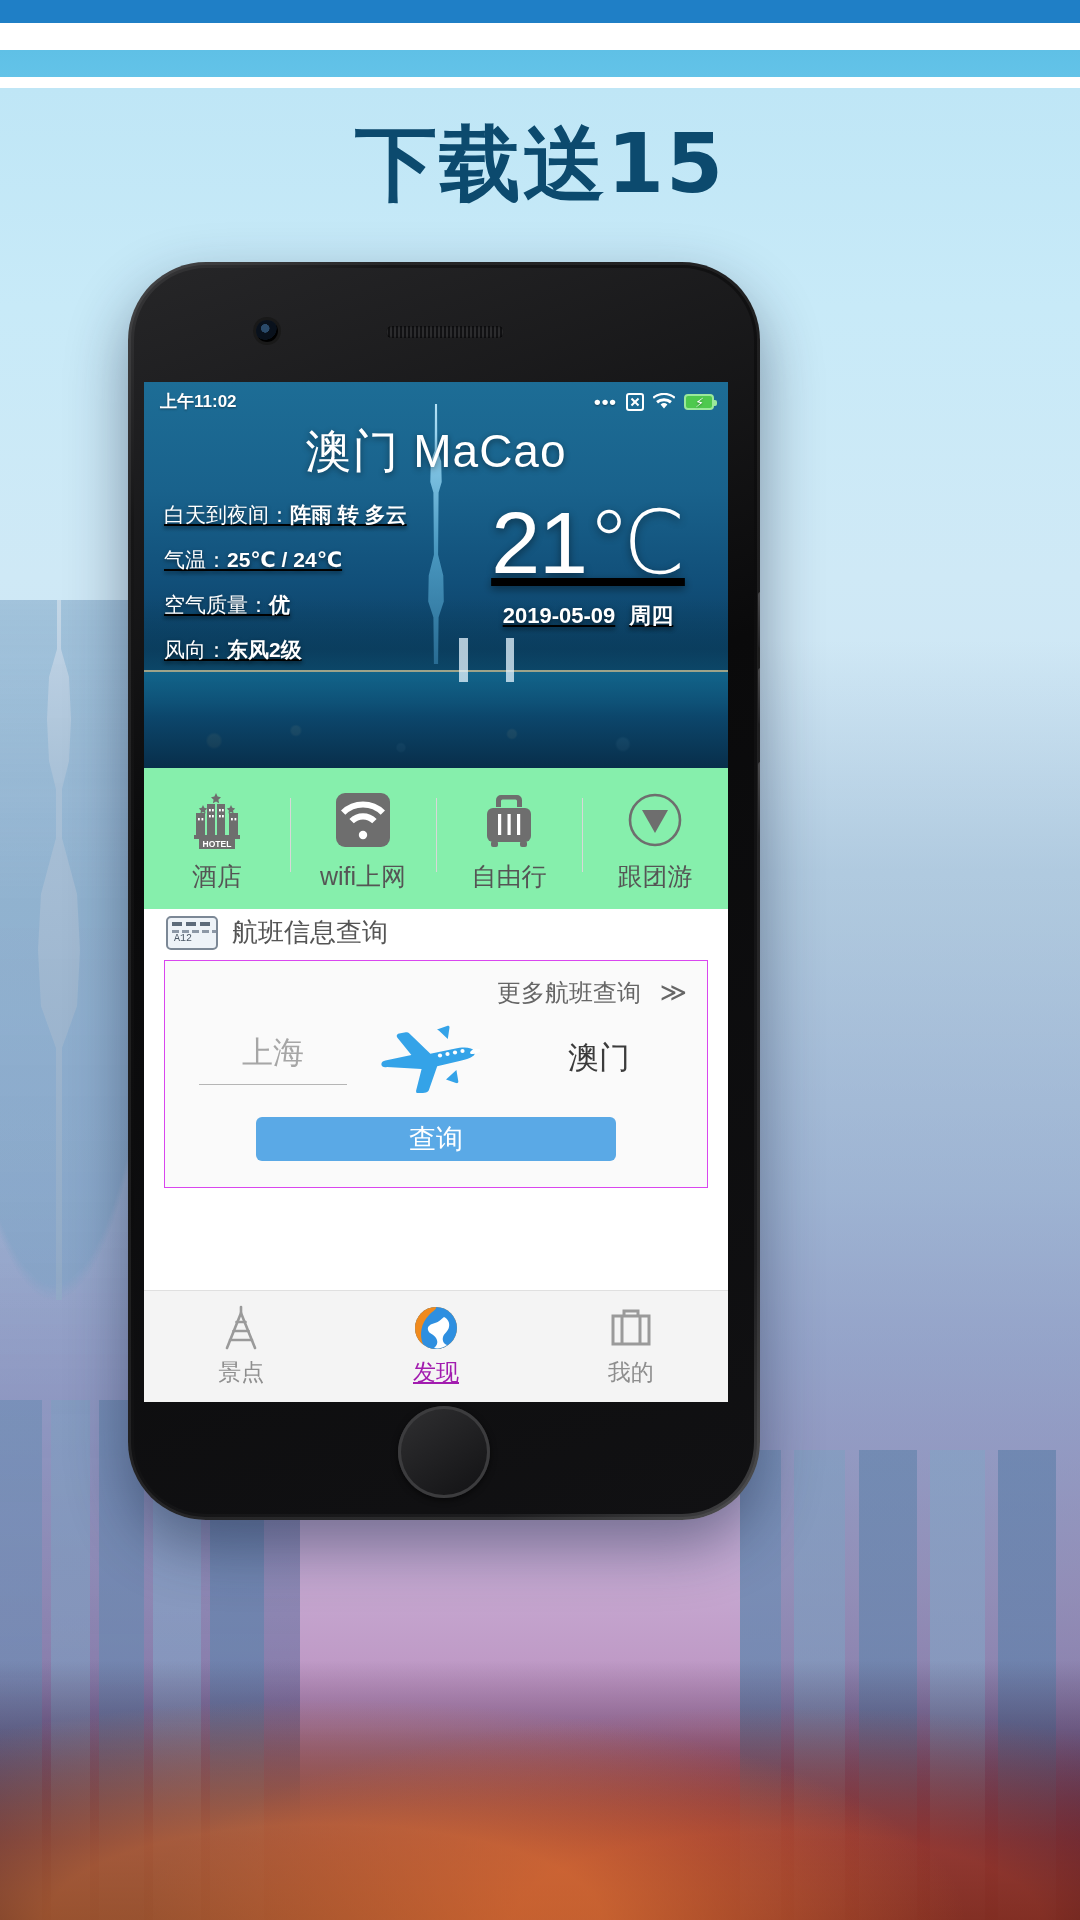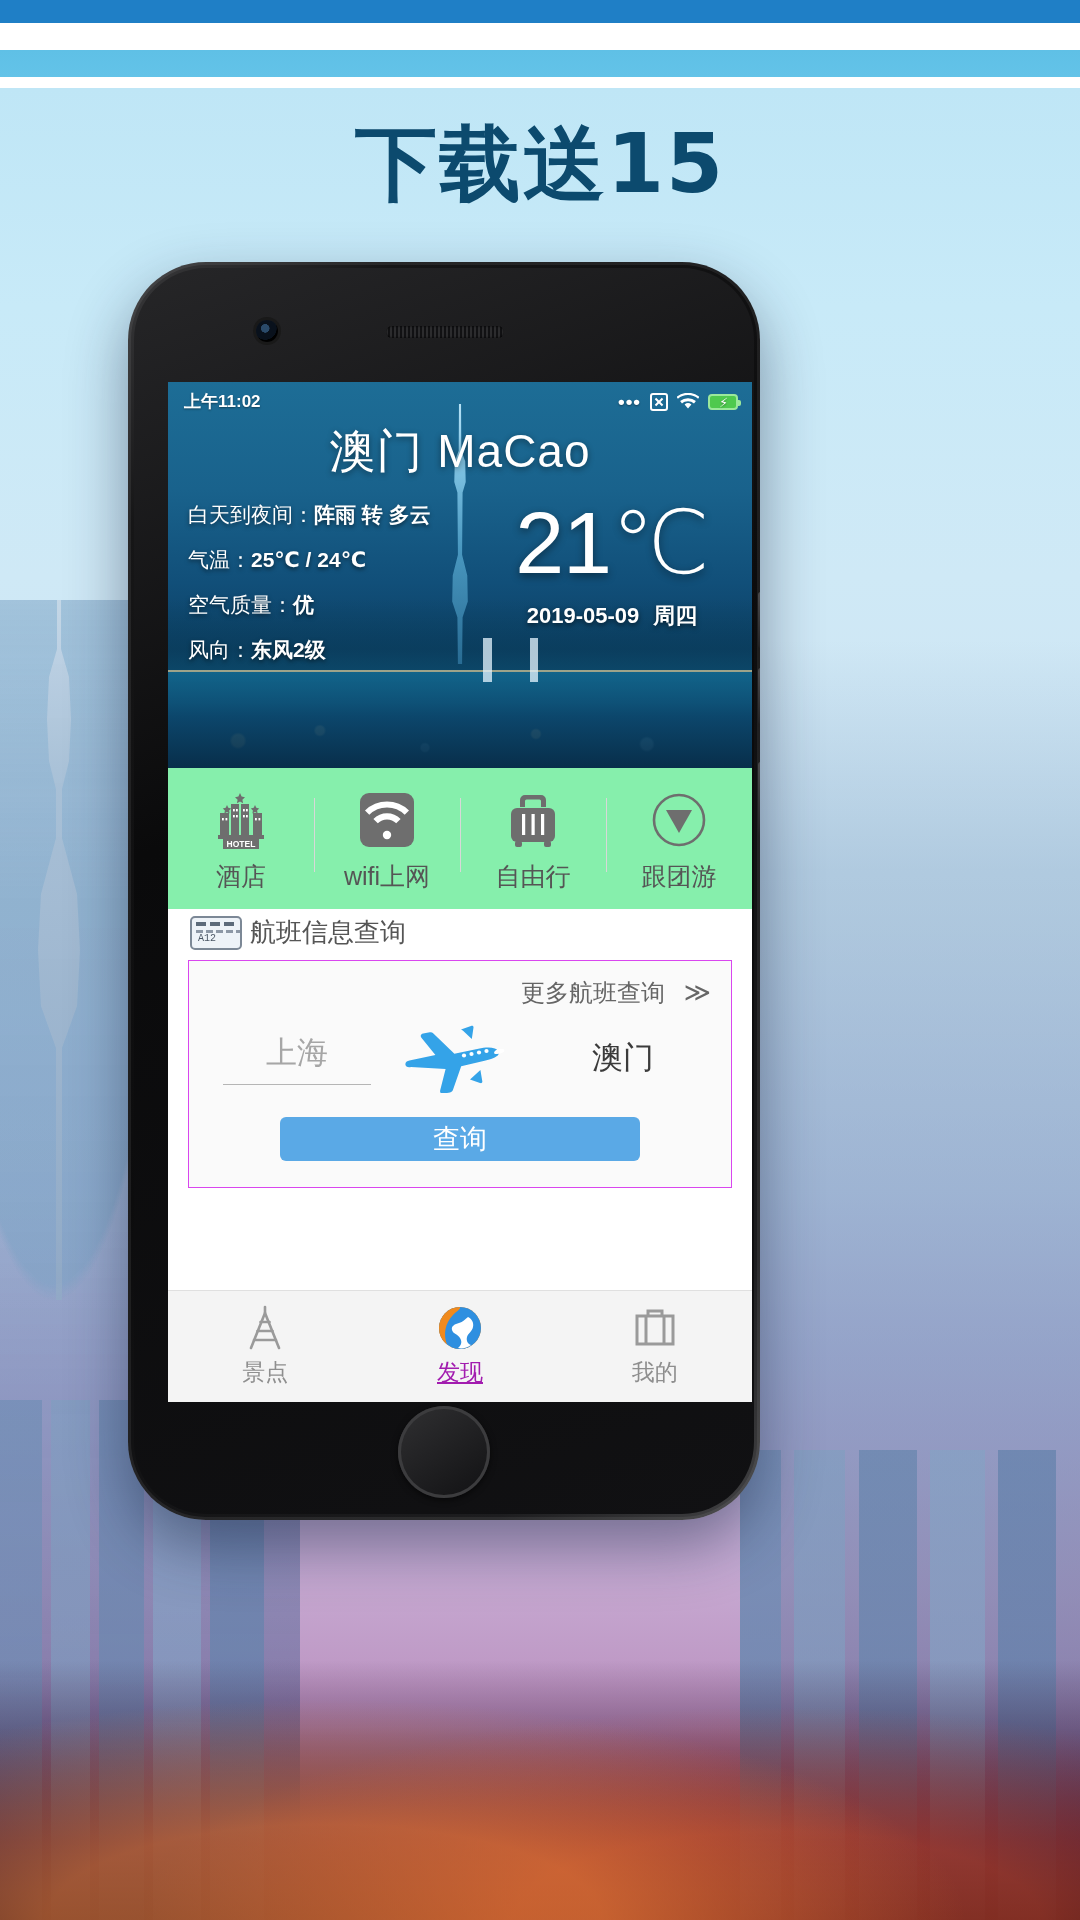--- a/index.html
+++ b/index.html
@@ -93,21 +93,21 @@
     box-shadow:0 26px 60px rgba(20,30,60,.45), inset 0 0 0 3px rgba(255,255,255,.07);
     overflow:hidden;
   }
   #phone .innerbez{
     position:absolute; inset:6px; border-radius:72px;
     background:linear-gradient(160deg,#262628 0%,#0a0a0b 40%,#111113 100%);
   }
   .btn-side{ position:absolute; right:-4px; width:6px; border-radius:3px;
     background:linear-gradient(180deg,#4a4a4c,#232325); }
   #screen{
-    position:absolute; left:40px; top:120px; width:584px; height:1020px;
+    position:absolute; left:16px; top:120px; width:584px; height:1020px;
     background:#fff; overflow:hidden;
   }
   #cam{ position:absolute; left:128px; top:58px; width:22px; height:22px; border-radius:50%;
     background:radial-gradient(circle at 42% 38%, #2a4a6a 0 22%, #09111c 24% 60%, #000 62%);
     box-shadow:0 0 0 3px #191919; }
   #speaker{ position:absolute; left:258px; top:64px; width:118px; height:12px; border-radius:6px;
     background:repeating-linear-gradient(90deg,#2c2c2e 0 2px,#111113 2px 4px);
     box-shadow:inset 0 0 2px #000; }
   #homebtn{ position:absolute; left:50%; transform:translateX(-50%); bottom:22px;
     width:92px; height:92px; border-radius:50%;
@@ -156,42 +156,42 @@
   .sb-x:before{ transform:rotate(45deg); } .sb-x:after{ transform:rotate(-45deg); }
   .sb-batt{ width:30px; height:16px; border:2px solid #9be89b; border-radius:4px; position:relative;
     background:#4ec94e; }
   .sb-batt:after{ content:""; position:absolute; right:-5px; top:4px; width:3px; height:6px;
     background:#9be89b; border-radius:0 2px 2px 0; }
   .sb-bolt{ position:absolute; left:9px; top:0px; color:#fff; font-size:13px; line-height:13px; }
 
   #cityTitle{ position:relative; z-index:4; text-align:center; color:#fff;
     font-size:46px; font-weight:400; letter-spacing:1px; margin-top:8px;
     text-shadow:0 2px 6px rgba(0,0,0,.45); }
-  #wxWrap{ position:relative; z-index:4; display:flex; padding:18px 0 0 20px; }
+  #wxWrap{ position:relative; z-index:4; display:flex; padding:18px 0 0 20px;text-decoration:underline; }
   #wxLeft{ width:300px; }
   .wx-line{ color:#fff; font-size:21px; font-weight:bold; margin-bottom:17px;
     text-shadow:0 2px 4px rgba(0,0,0,.55); white-space:nowrap; }
   .wx-line .lbl{ font-weight:normal; }
   #wxRight{ flex:1; text-align:center; padding-right:16px; }
   #bigTemp{ color:#fff; font-size:88px; font-weight:300; line-height:.95;
     text-shadow:0 3px 8px rgba(0,0,0,.45); letter-spacing:-1px; }
   #bigDate{ color:#fff; font-size:22px; font-weight:bold; margin-top:16px;
     text-shadow:0 2px 5px rgba(0,0,0,.6); }
   #bigDate .wk{ margin-left:14px; }
 
   
   #quickRow{ display:flex; background:#86efac; padding:22px 0 16px; }
   .quick{ flex:1; text-align:center; position:relative; }
   .quick + .quick:before{ content:""; position:absolute; left:0; top:8px;
     width:1px; height:74px; background:#d8d8d8; }
   .qico{ height:60px; display:flex; align-items:center; justify-content:center; }
   .qlabel{ margin-top:10px; font-size:25px; color:#555; }
 
   
-  #flightHead{ display:flex; align-items:center; gap:8px; padding:6px 0 10px 22px; background:#fff; }
+  #flightHead{ display:flex; align-items:center; gap:14px; padding:6px 0 10px 22px; background:#fff; }
   #boardIcon{ width:52px; height:34px; border:2px solid #7c8896; border-radius:5px;
     background:#eef3f8; position:relative; overflow:hidden; }
   #boardIcon .r1{ position:absolute; left:4px; top:4px; width:40px; height:4px;
     background:repeating-linear-gradient(90deg,#5d6b7a 0 10px,transparent 10px 14px); }
   #boardIcon .r2{ position:absolute; left:4px; top:12px; width:44px; height:3px;
     background:repeating-linear-gradient(90deg,#8d98a6 0 7px,transparent 7px 10px); }
   #boardIcon .r3{ position:absolute; left:6px; bottom:4px; font-size:10px; color:#4a5664;
     font-family:"Liberation Mono","DejaVu Sans Mono",monospace; }
   #flightHeadText{ font-size:26px; color:#555; }
 

